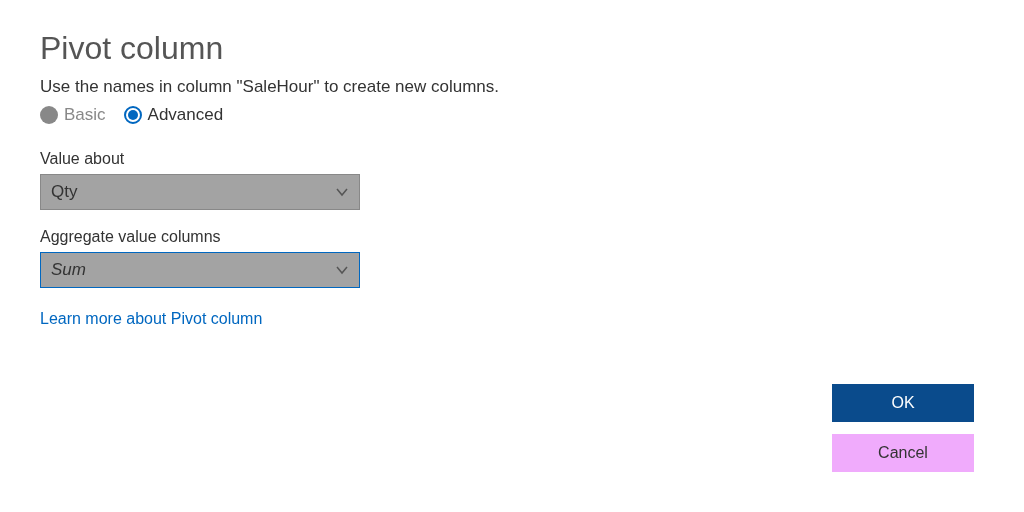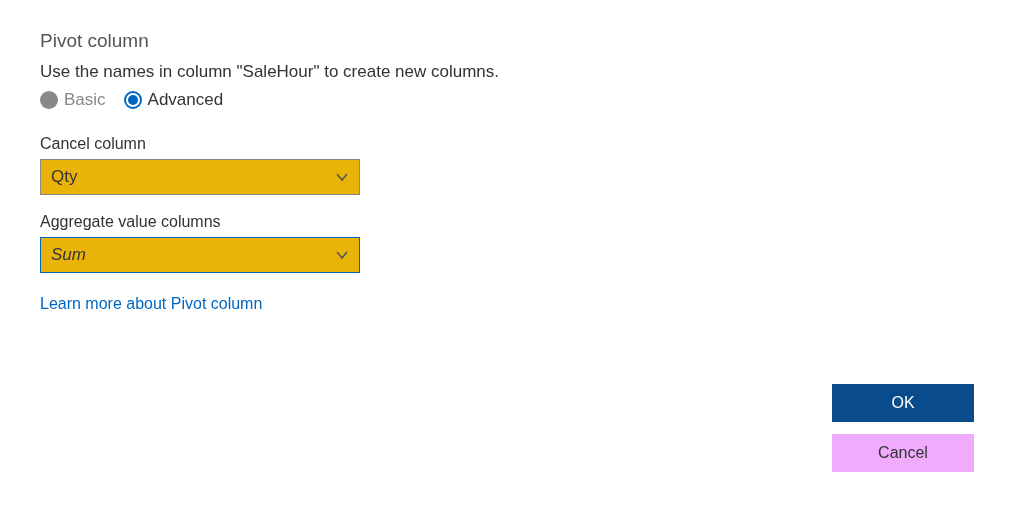--- a/index.html
+++ b/index.html
@@ -9,21 +9,21 @@
     }
     body {
       font-family: "Segoe UI", Tahoma, Geneva, Verdana, sans-serif;
       background: #ffffff;
       width: 1024px;
       height: 512px;
       position: relative;
       padding: 30px 40px;
     }
     .dialog-title {
-      font-size: 19px;
+      font-size: 32px;
       font-weight: 300;
       color: #555;
       margin-bottom: 10px;
     }
     .dialog-description {
       font-size: 17px;
       font-weight: 300;
       color: #333;
       margin-bottom: 8px;
     }
@@ -82,21 +82,21 @@
     }
     .select-box {
       width: 320px;
       height: 36px;
       border: 1px solid #888;
       display: flex;
       align-items: center;
       justify-content: space-between;
       padding: 0 10px;
       cursor: pointer;
-      background: #eab308;
+      background: #a3a3a3;
     }
     .select-box.focused {
       border: 1px solid #0067c0;
       font-style: italic;
     }
     .select-value {
       font-size: 17px;
       font-weight: 300;
       color: #333;
     }
@@ -161,21 +161,21 @@
     <span class="radio-circle unselected"></span>
     <span class="radio-label disabled">Basic</span>
   </div>
   <div class="radio-option">
     <span class="radio-circle selected"></span>
     <span class="radio-label active">Advanced</span>
   </div>
 </div>
 
 <div class="form-field">
-  <div class="field-label">Cancel column</div>
+  <div class="field-label">Value about</div>
   <div class="select-box">
     <span class="select-value">Qty</span>
     <span class="chevron">
       <svg width="14" height="14" viewBox="0 0 14 14">
           <polyline points="2,4 7,10 12,4"></polyline>
         </svg>
     </span>
   </div>
 </div>
 

